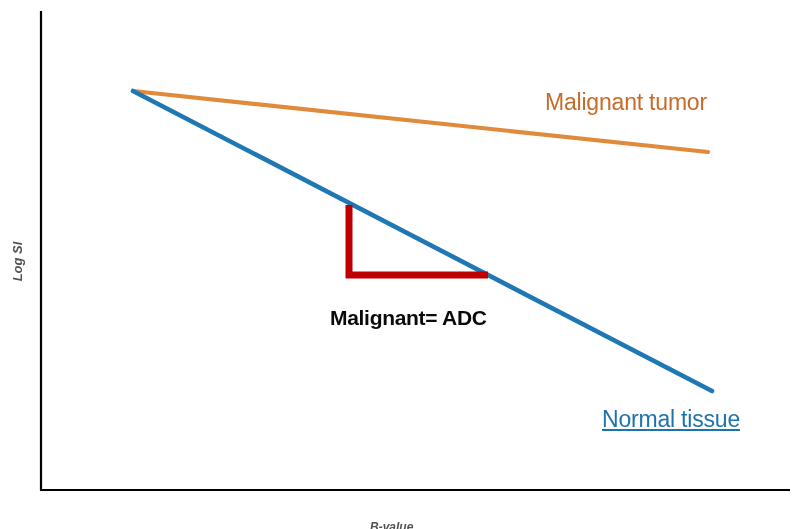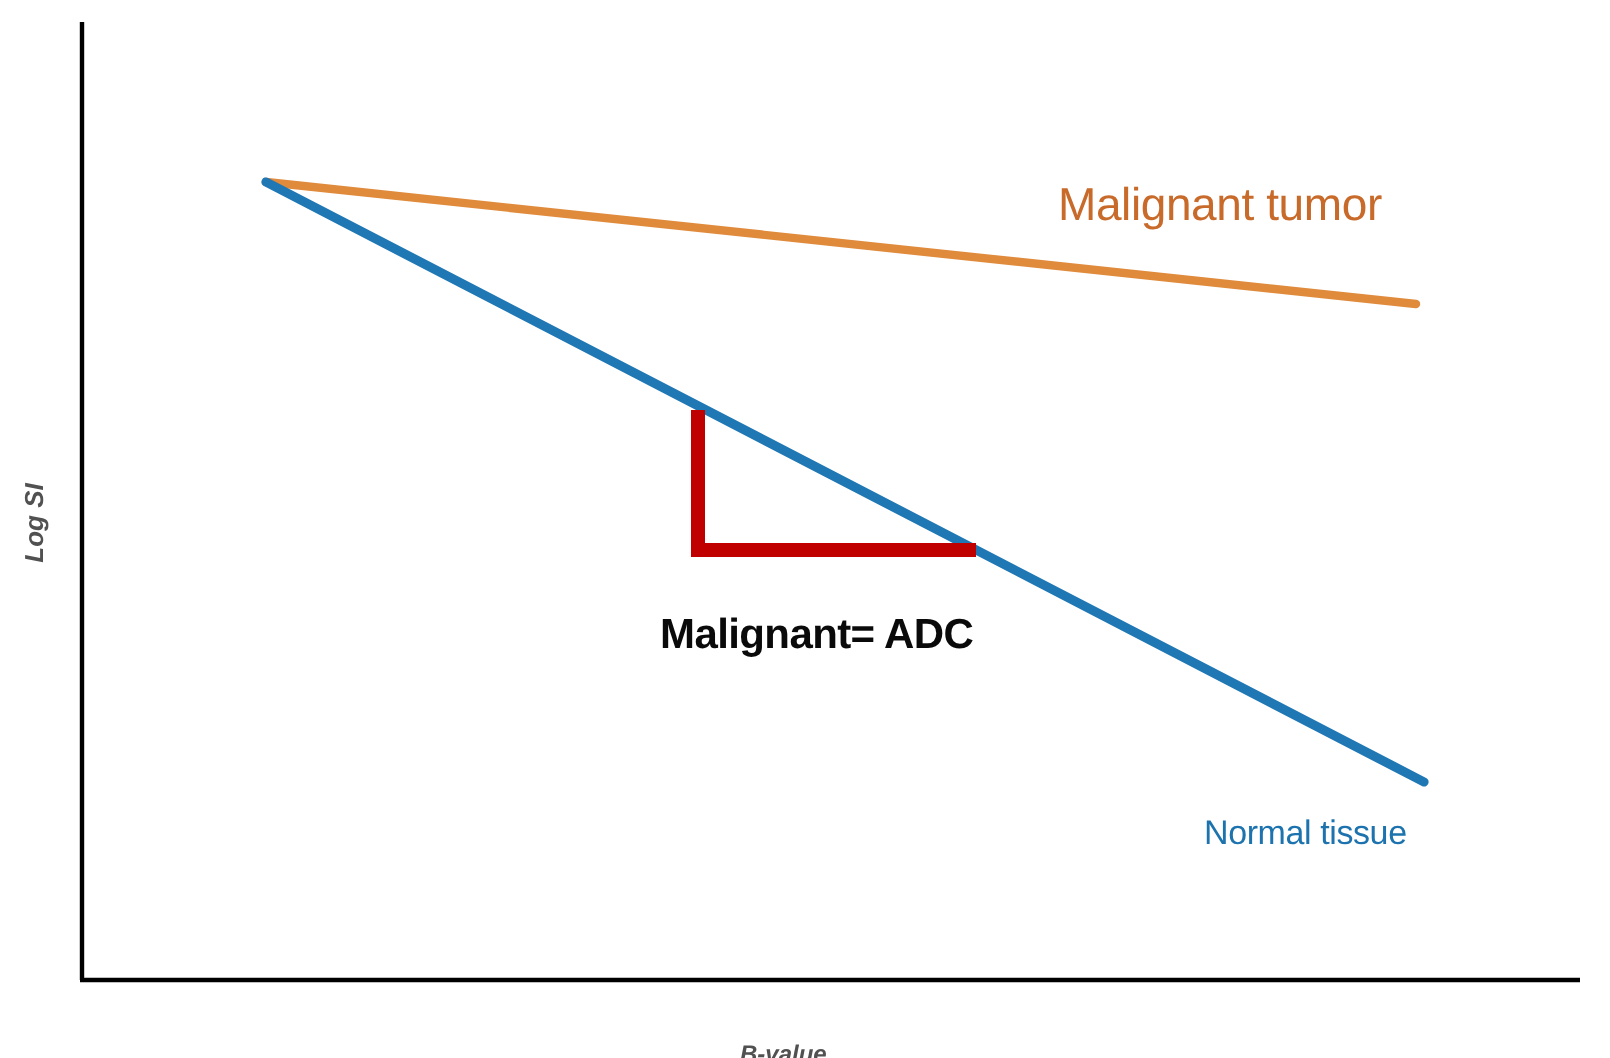--- a/index.html
+++ b/index.html
@@ -23,34 +23,35 @@
     top: 0;
     width: 805px;
     height: 529px;
   }
   .label {
     position: absolute;
     white-space: nowrap;
     line-height: 1;
   }
   #label-malignant {
-    left: 529px;
+    left: 545px;
     top: 91px;
     font-size: 23px;
     font-weight: 400;
     letter-spacing: -0.2px;
     color: #c86a2a;
   }
   #label-normal {
     left: 602px;
     top: 408px;
-    font-size: 17px;
+    font-size: 23px;
     font-weight: 400;
     letter-spacing: -0.2px;
     color: #1d73ae;
+    text-decoration: underline;
   }
   #label-gradient {
     left: 330px;
     top: 307px;
     font-size: 21px;
     font-weight: bold;
     letter-spacing: -0.3px;
     color: #0a0a0a;
   }
   #label-yaxis {

